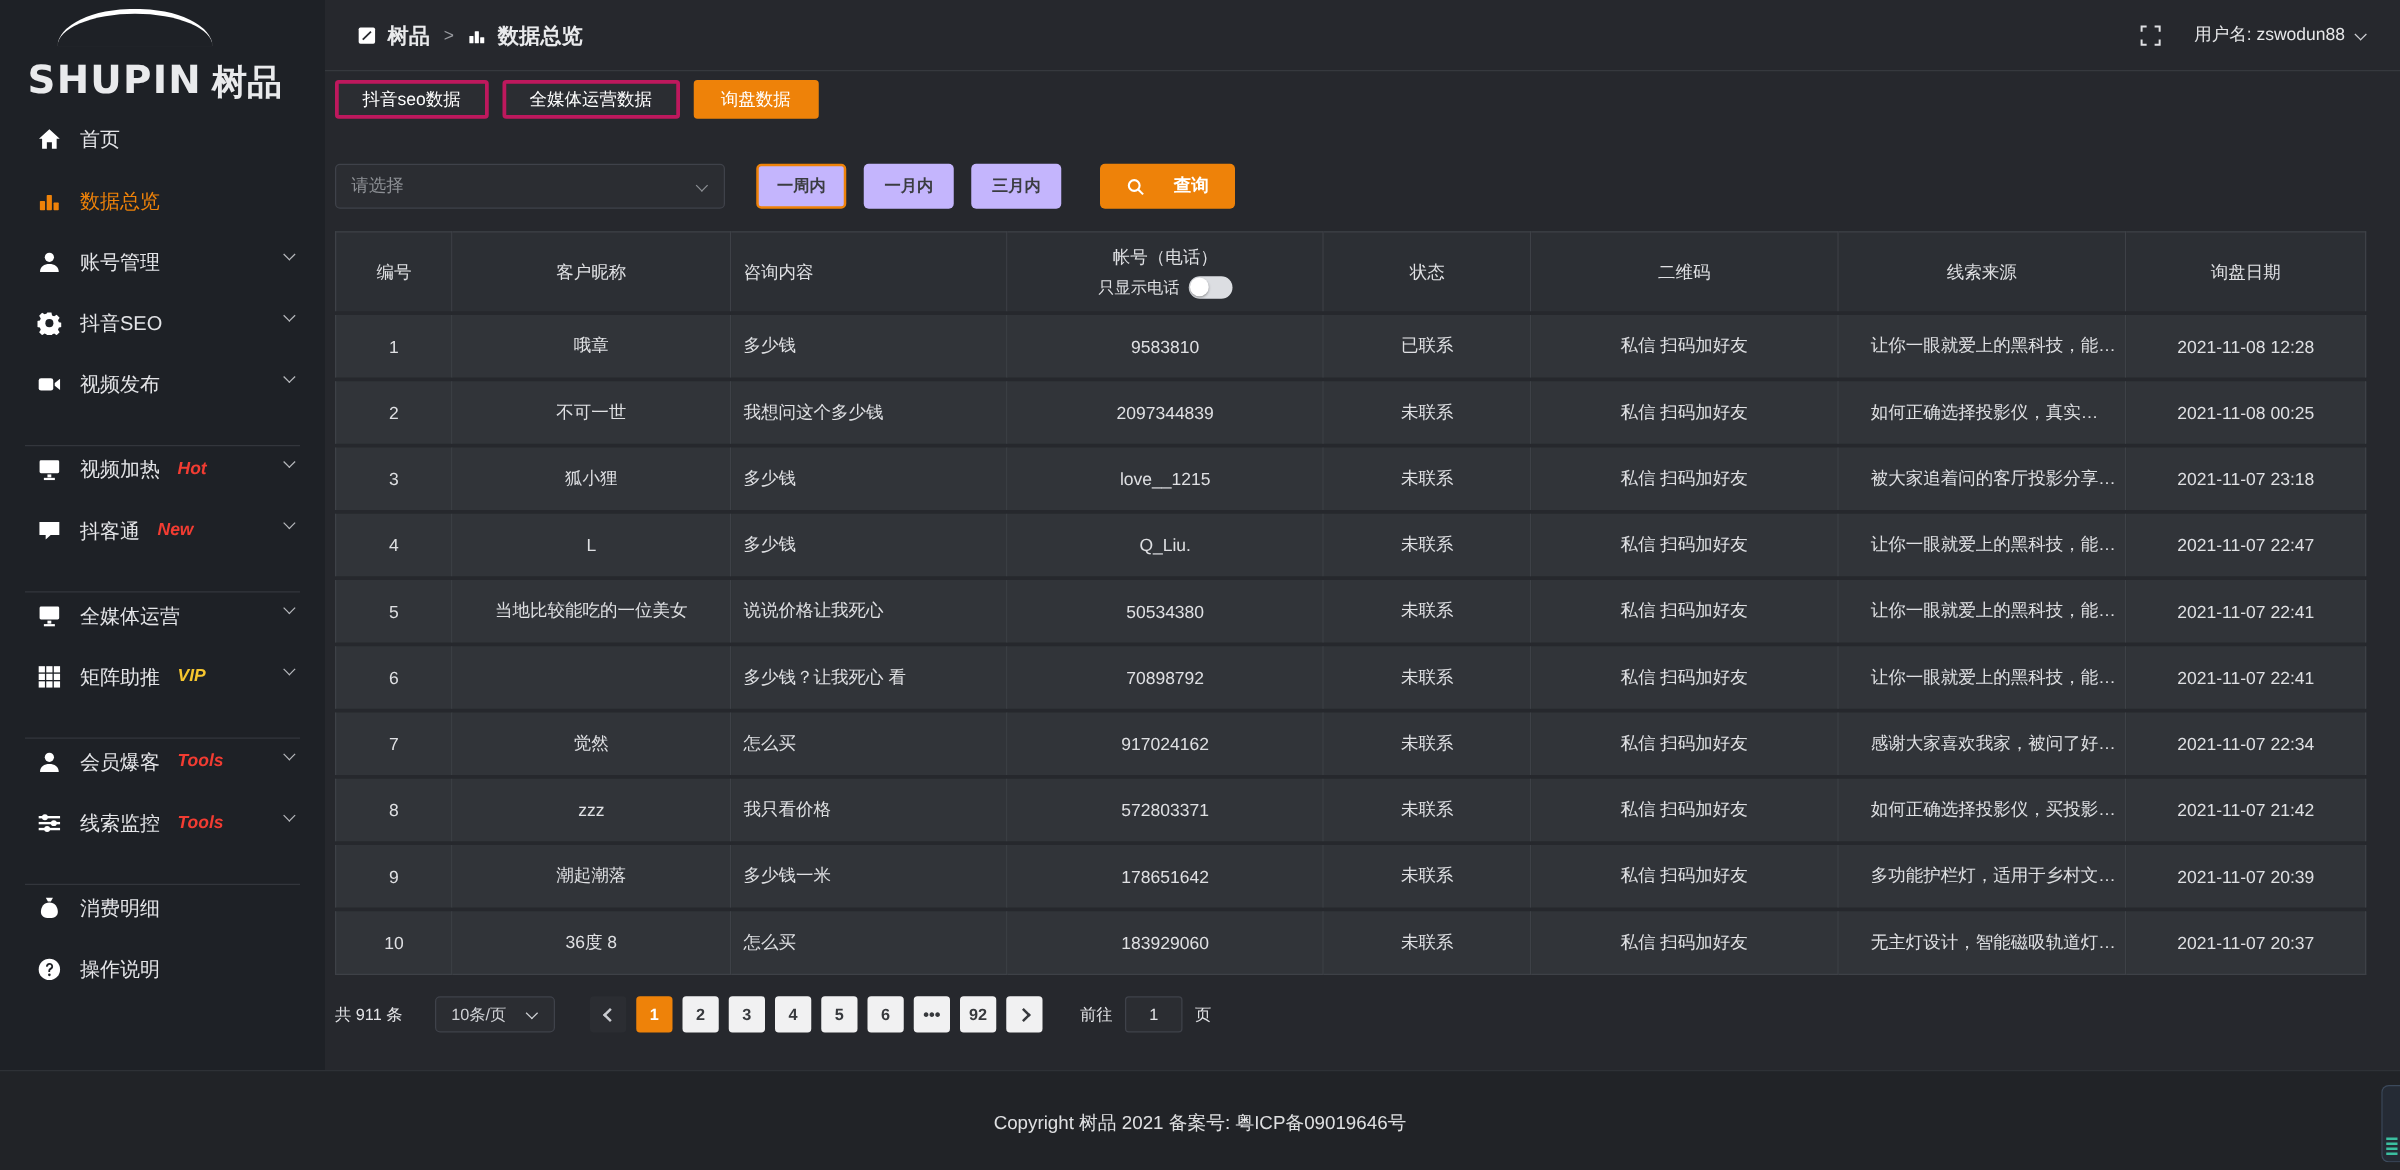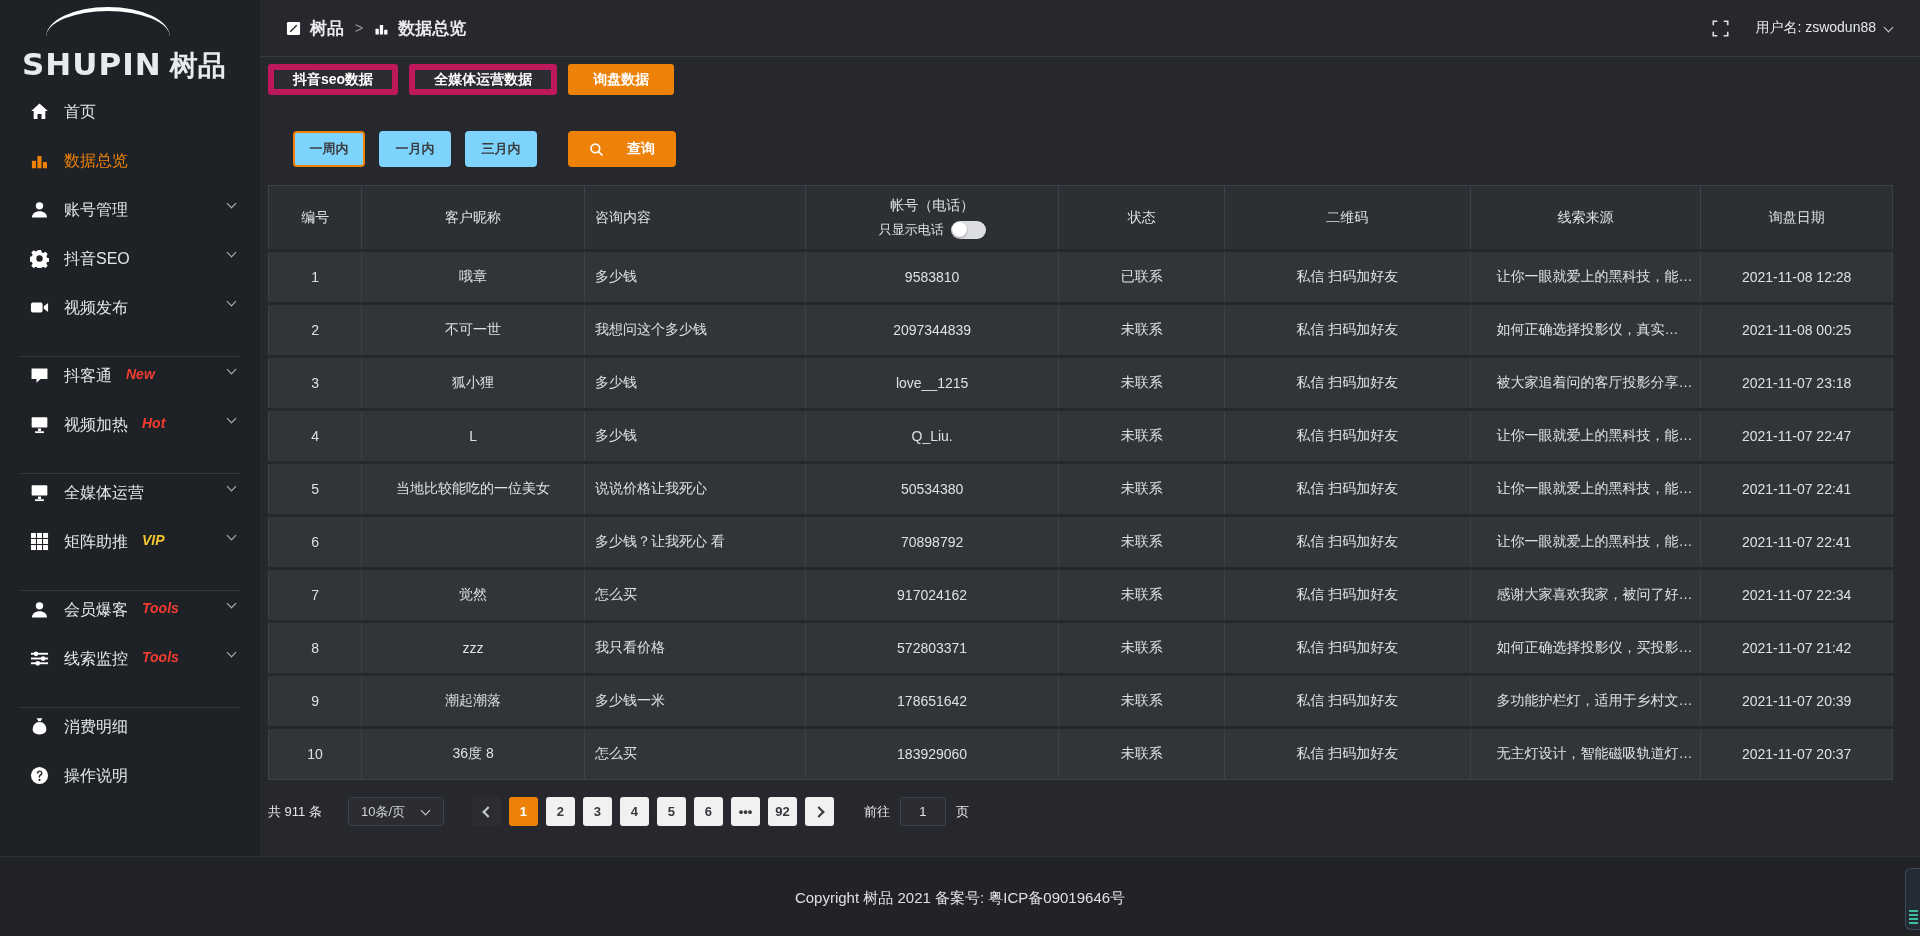--- a/index.html
+++ b/index.html
@@ -53,33 +53,33 @@
   .chev::before{content:"";position:absolute;left:1px;top:0;width:6px;height:6px;
     border-right:1.6px solid currentColor;border-bottom:1.6px solid currentColor;transform:rotate(45deg)}
   .chev-left,.chev-right{display:inline-block;width:8px;height:8px;position:relative}
   .chev-left::before{content:"";position:absolute;left:2px;top:0;width:6px;height:6px;
     border-left:2px solid currentColor;border-bottom:2px solid currentColor;transform:rotate(45deg)}
   .chev-right::before{content:"";position:absolute;left:0;top:0;width:6px;height:6px;
     border-right:2px solid currentColor;border-top:2px solid currentColor;transform:rotate(45deg)}
 
   
   .tabs{display:flex;gap:11px}
-  .tab{height:31px;padding:0 19px;background:#2b2d32;border:6px solid #be185d;color:#fff;
-       font-weight:700;font-size:14px;border-radius:3px;display:flex;align-items:center;cursor:pointer;
+  .tab{height:31px;padding:0 19px;background:#2b2d32;border:3px solid #be185d;color:#fff;
+       font-weight:400;font-size:14px;border-radius:3px;display:flex;align-items:center;cursor:pointer;
        font-family:inherit}
   .tab.active{background:var(--accent);border-color:var(--accent)}
 
   
   .filters{margin-top:36px;display:flex;align-items:center}
   .select{height:36px;background:#2b2d32;border:1px solid #3f424a;border-radius:4px;display:flex;
           align-items:center;justify-content:space-between;padding:0 12px;box-sizing:border-box;
           color:var(--muted);font-size:14px;cursor:pointer}
   .fselect{width:312px}
   .ranges{display:flex;gap:14px;margin-left:25px}
-  .range-btn{width:72px;height:36px;background:#7dd3fc;color:#3a3c40;font-weight:700;font-size:13px;
+  .range-btn{width:72px;height:36px;background:#c4b5fd;color:#3a3c40;font-weight:700;font-size:13px;
              border-radius:4px;border:none;display:flex;align-items:center;justify-content:center;
              cursor:pointer;box-sizing:border-box;font-family:Liberation Serif, serif}
   .range-btn.active{border:2px solid var(--accent)}
   .search-btn{margin-left:31px;height:36px;padding:0 21px;background:var(--accent);color:#fff;
               font-weight:700;font-size:14px;border:none;border-radius:4px;display:flex;align-items:center;
               gap:23px;cursor:pointer;font-family:inherit}
   .sic{width:15px;height:15px;display:inline-flex}
   .sic svg{width:100%;height:100%}
 
   
@@ -188,37 +188,37 @@
               <path d="M11.6 7 15.2 4.2v7.6L11.6 9z"></path>
             </svg>
           </span>
           <span class="mlabel">视频发布</span>
           <span class="chev"></span>
         </div>
         <div class="menu-divider"></div>
         <div class="menu-item">
           <span class="micon">
             <svg viewBox="0 0 16 16" fill="currentColor">
-              <path d="M1.3 2.2h13.4v8.8H8.9l-3.4 3v-3H1.3z"></path>
-            </svg>
-          </span>
-          <span class="mlabel">抖客通</span>
-          <span class="badge red">New</span>
-          <span class="chev"></span>
-        </div>
-        <div class="menu-item">
-          <span class="micon">
-            <svg viewBox="0 0 16 16" fill="currentColor">
               <rect x="1.4" y="1.8" width="13.2" height="8.8" rx="1"></rect>
               <rect x="6.7" y="11.4" width="2.6" height="2"></rect>
               <rect x="4.3" y="13.7" width="7.4" height="1.5"></rect>
             </svg>
           </span>
           <span class="mlabel">视频加热</span>
           <span class="badge red">Hot</span>
+          <span class="chev"></span>
+        </div>
+        <div class="menu-item">
+          <span class="micon">
+            <svg viewBox="0 0 16 16" fill="currentColor">
+              <path d="M1.3 2.2h13.4v8.8H8.9l-3.4 3v-3H1.3z"></path>
+            </svg>
+          </span>
+          <span class="mlabel">抖客通</span>
+          <span class="badge red">New</span>
           <span class="chev"></span>
         </div>
         <div class="menu-divider"></div>
         <div class="menu-item">
           <span class="micon">
             <svg viewBox="0 0 16 16" fill="currentColor">
               <rect x="1.4" y="1.8" width="13.2" height="8.8" rx="1"></rect>
               <rect x="6.7" y="11.4" width="2.6" height="2"></rect>
               <rect x="4.3" y="13.7" width="7.4" height="1.5"></rect>
             </svg>
@@ -325,20 +325,24 @@
     </header>
 
     <main>
       <div class="tabs" id="tabs">
           <button class="tab">抖音seo数据</button>
           <button class="tab">全媒体运营数据</button>
           <button class="tab active">询盘数据</button>
         </div>
 
       <div class="filters">
+        <div class="select fselect">
+          <span>请选择</span>
+          <span class="chev"></span>
+        </div>
         <div class="ranges" id="ranges">
             <button class="range-btn active">一周内</button>
             <button class="range-btn">一月内</button>
             <button class="range-btn">三月内</button>
           </div>
         <button class="search-btn">
           <span class="sic">
               <svg viewBox="0 0 16 16" fill="none" stroke="currentColor" stroke-width="1.8">
                 <circle cx="6.8" cy="6.8" r="4.6"></circle>
                 <path d="m10.4 10.4 4 4"></path>

